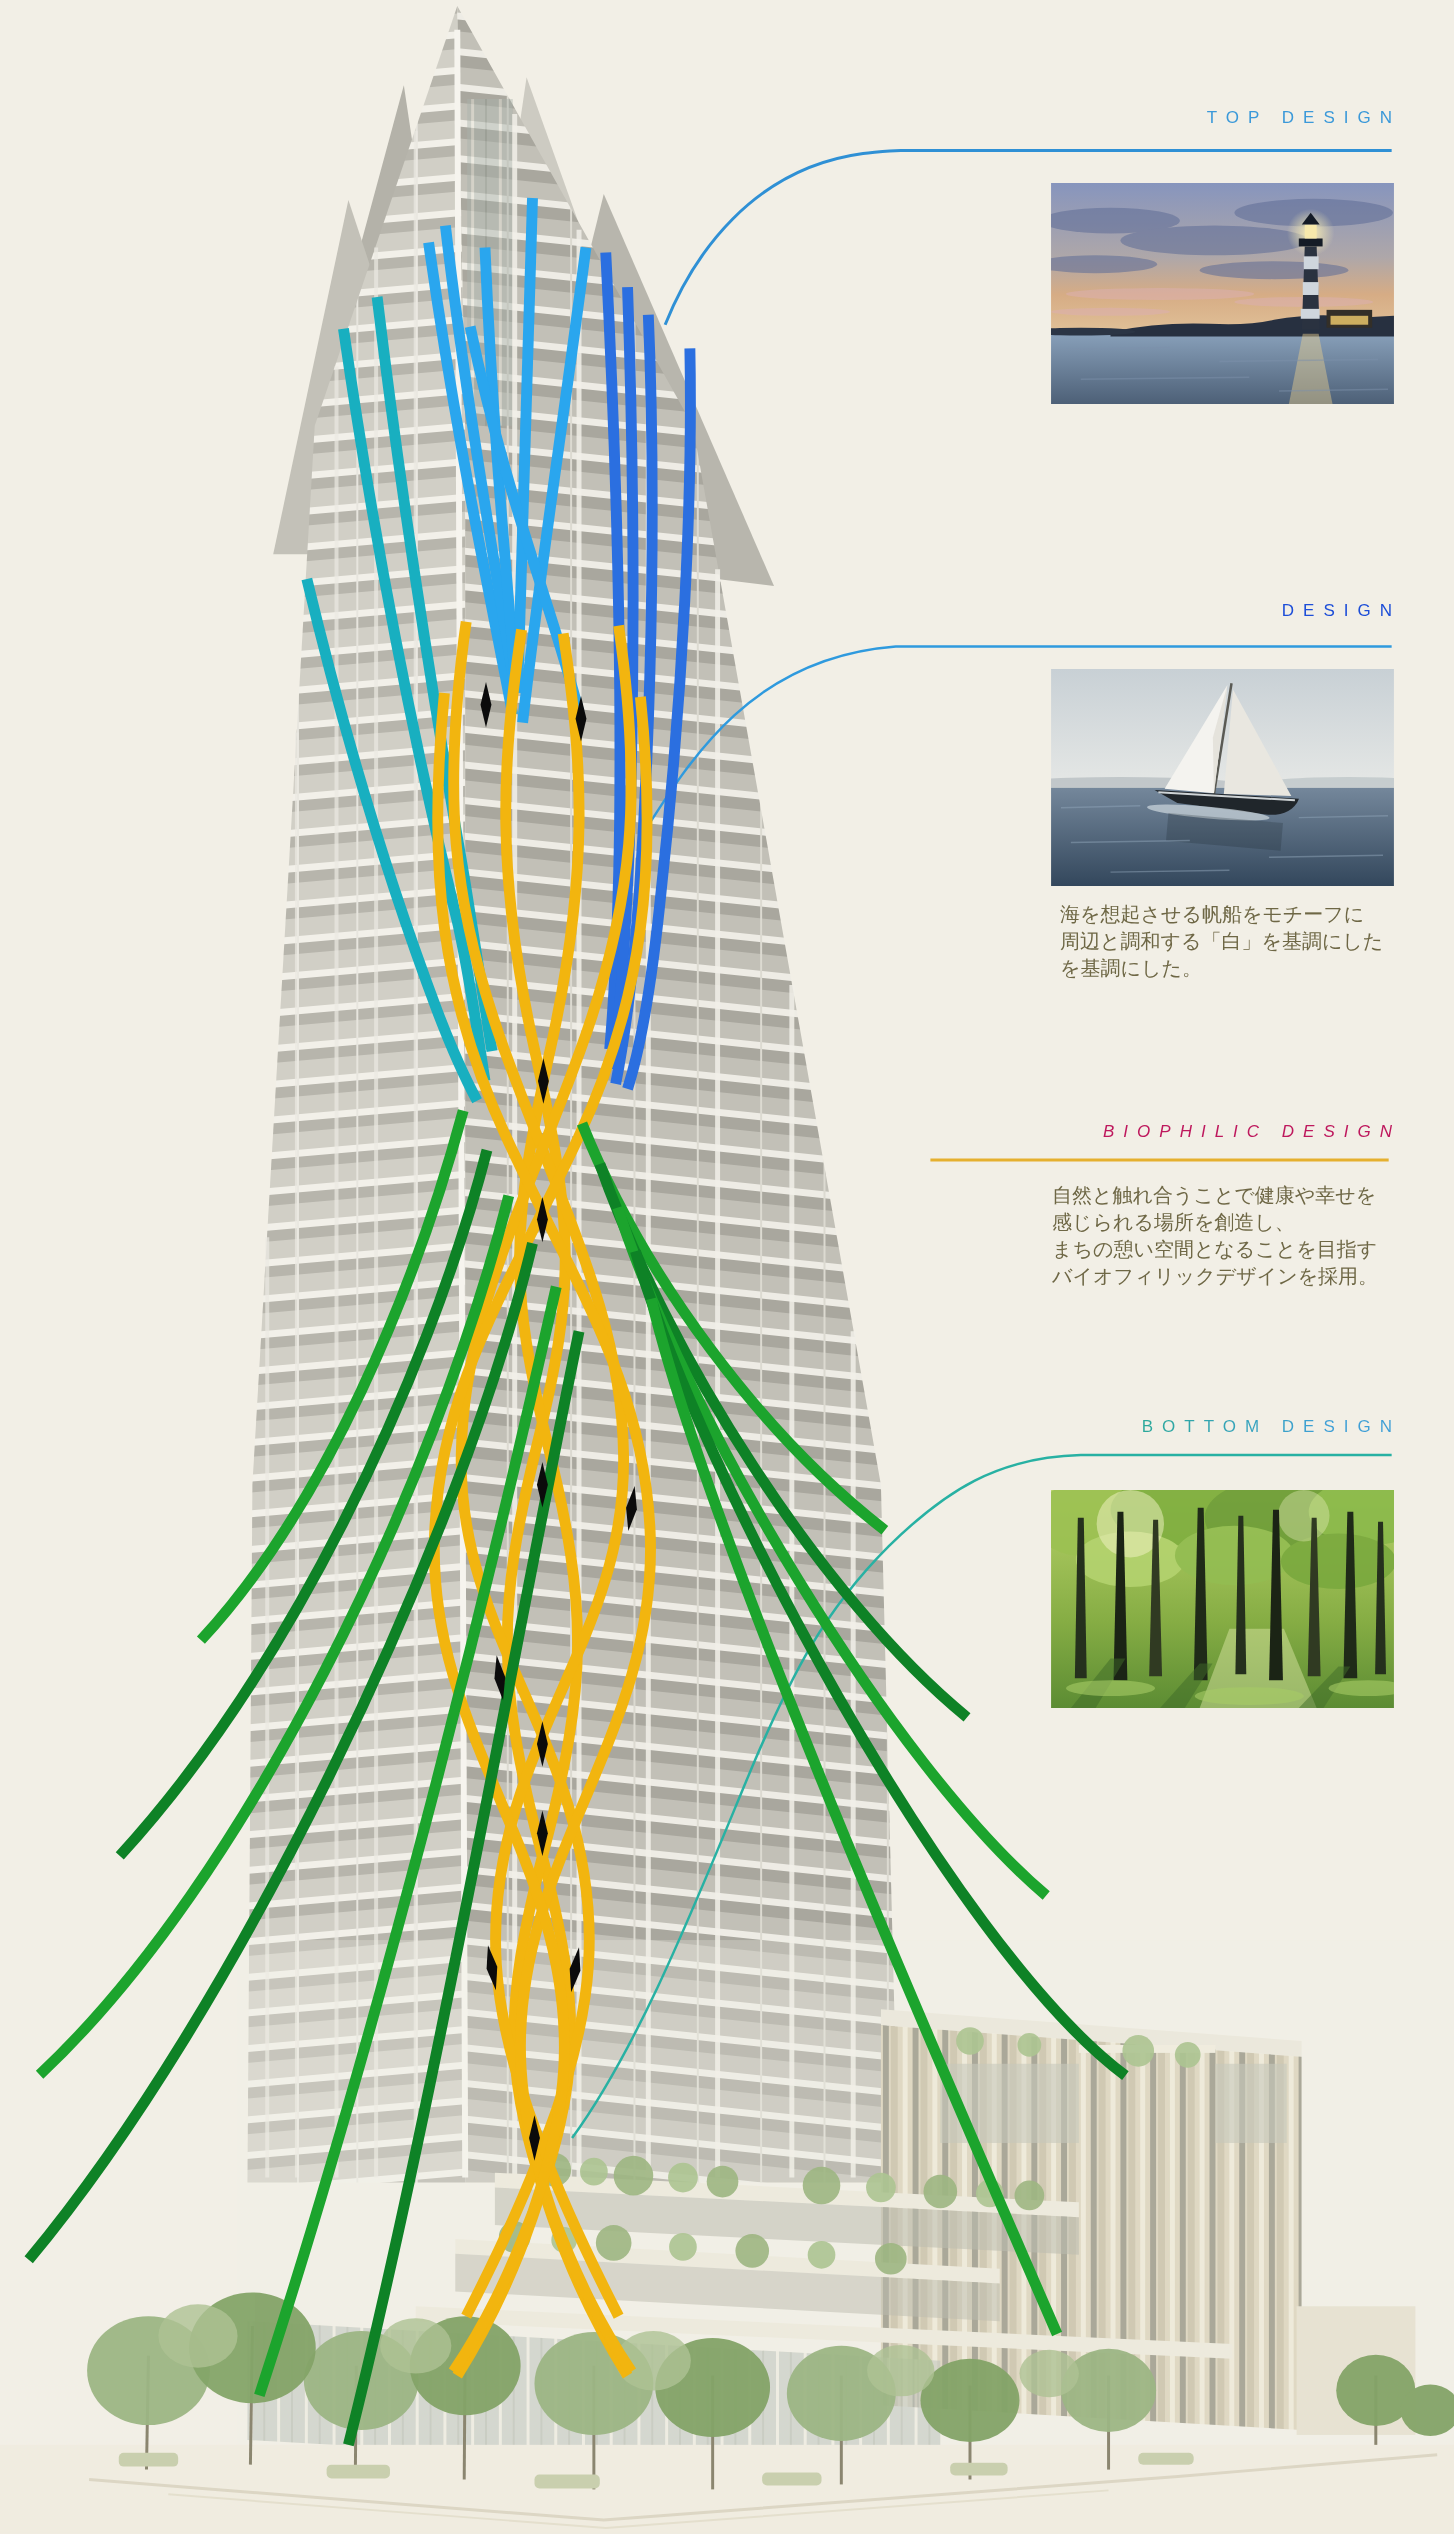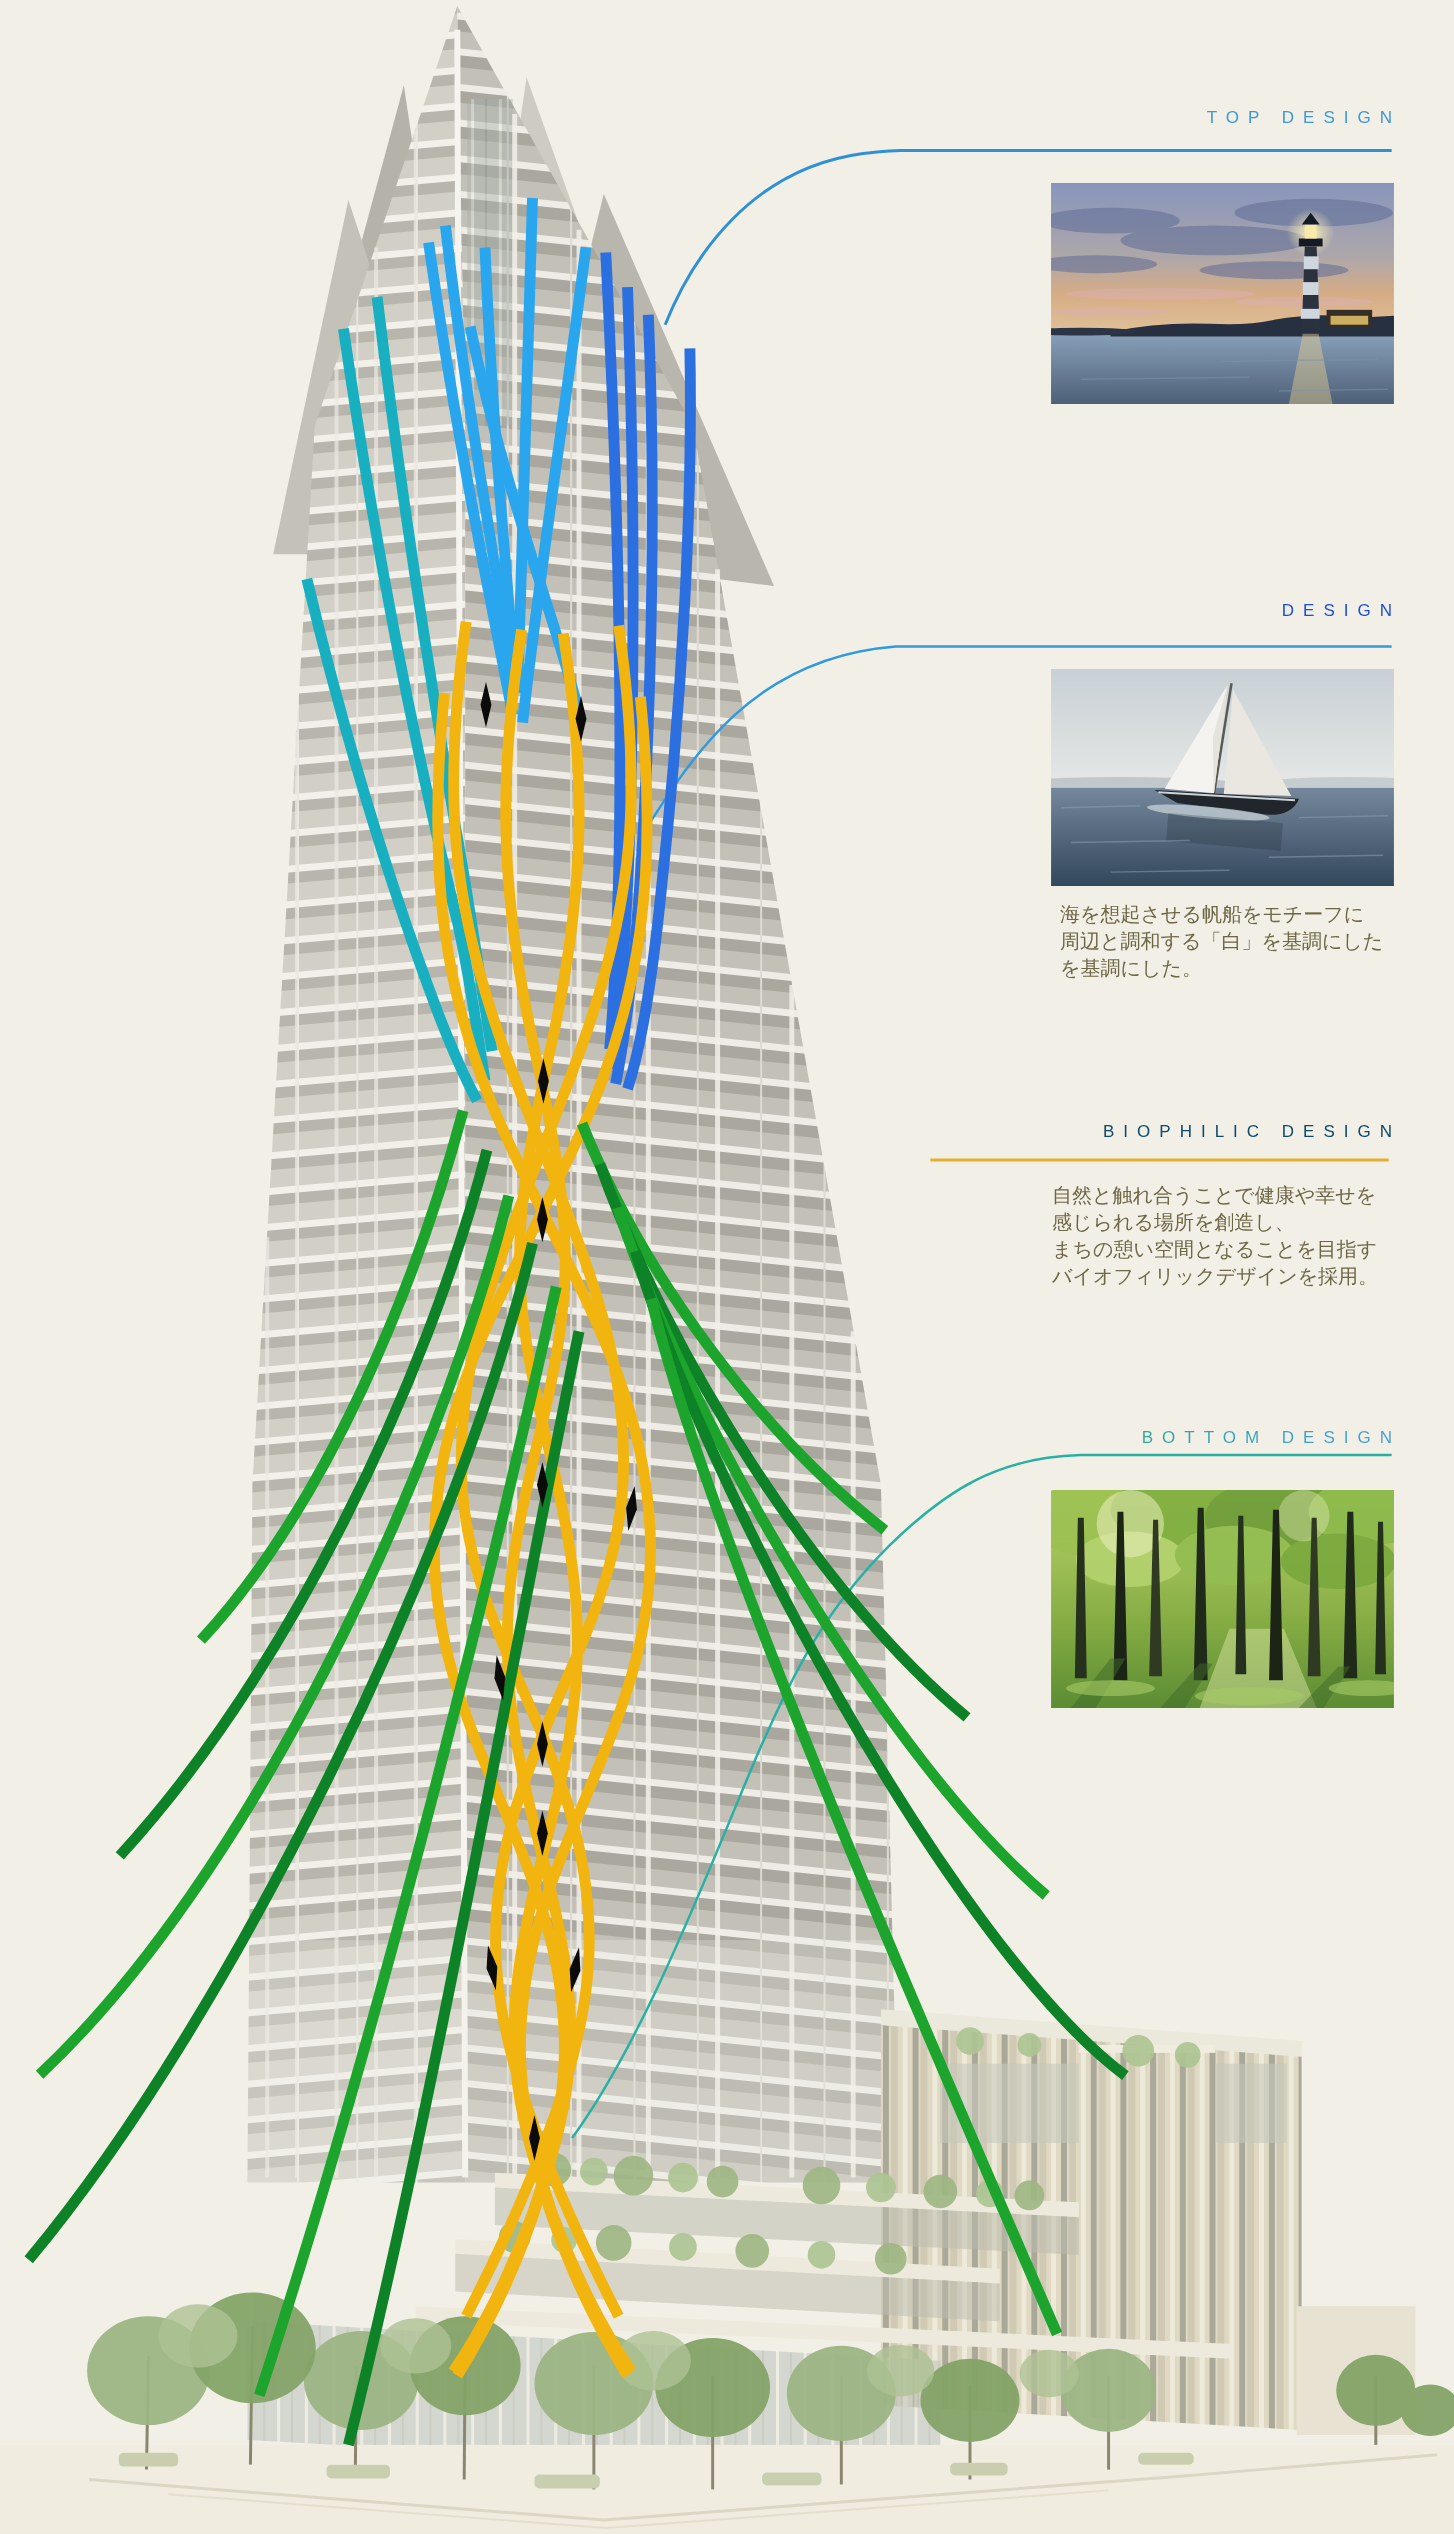--- a/index.html
+++ b/index.html
@@ -4,22 +4,22 @@
 <style>
   html,body{margin:0;padding:0;background:#f2efe6;}
   #stage{position:relative;width:1454px;height:2534px;background:#f2efe6;overflow:hidden;
          font-family:"Liberation Sans",sans-serif;}
   #main-art{position:absolute;left:0;top:0;}
   .photo{position:absolute;left:1051px;width:343px;display:block;}
   .sec-title{position:absolute;right:62px;text-align:center;font-size:17px;font-weight:400;
              letter-spacing:9px;margin-right:-9px;white-space:nowrap;line-height:34px;}
   .t-top{top:101px;color:#3b99d9;}
   .t-design{top:594px;color:#1d4ed8;}
-  .t-bio{top:1115px;color:#0c4a6e;}
-  .t-bottom{top:1410px;color:#35a5bd;margin-top:11px;}
+  .t-bio{top:1115px;color:#be185d;font-style:italic;}
+  .t-bottom{top:1410px;color:#35a5bd;}
   @supports (-webkit-background-clip:text){
     .t-bottom{background:linear-gradient(90deg,#2ba89a 0%,#3f9fd6 70%);
               -webkit-background-clip:text;background-clip:text;color:transparent;}
   }
   .para{position:absolute;left:1052px;width:396px;color:#6e6745;font-size:20px;line-height:27px;
         font-family:"Liberation Serif","DejaVu Serif",serif;white-space:nowrap;}
   .p1{top:424px;}.p2{top:901px;margin-left:8px;}.p3{top:1182px;}.p4{top:1725px;}
   .para div{height:27px;}
 </style>
 </head>

